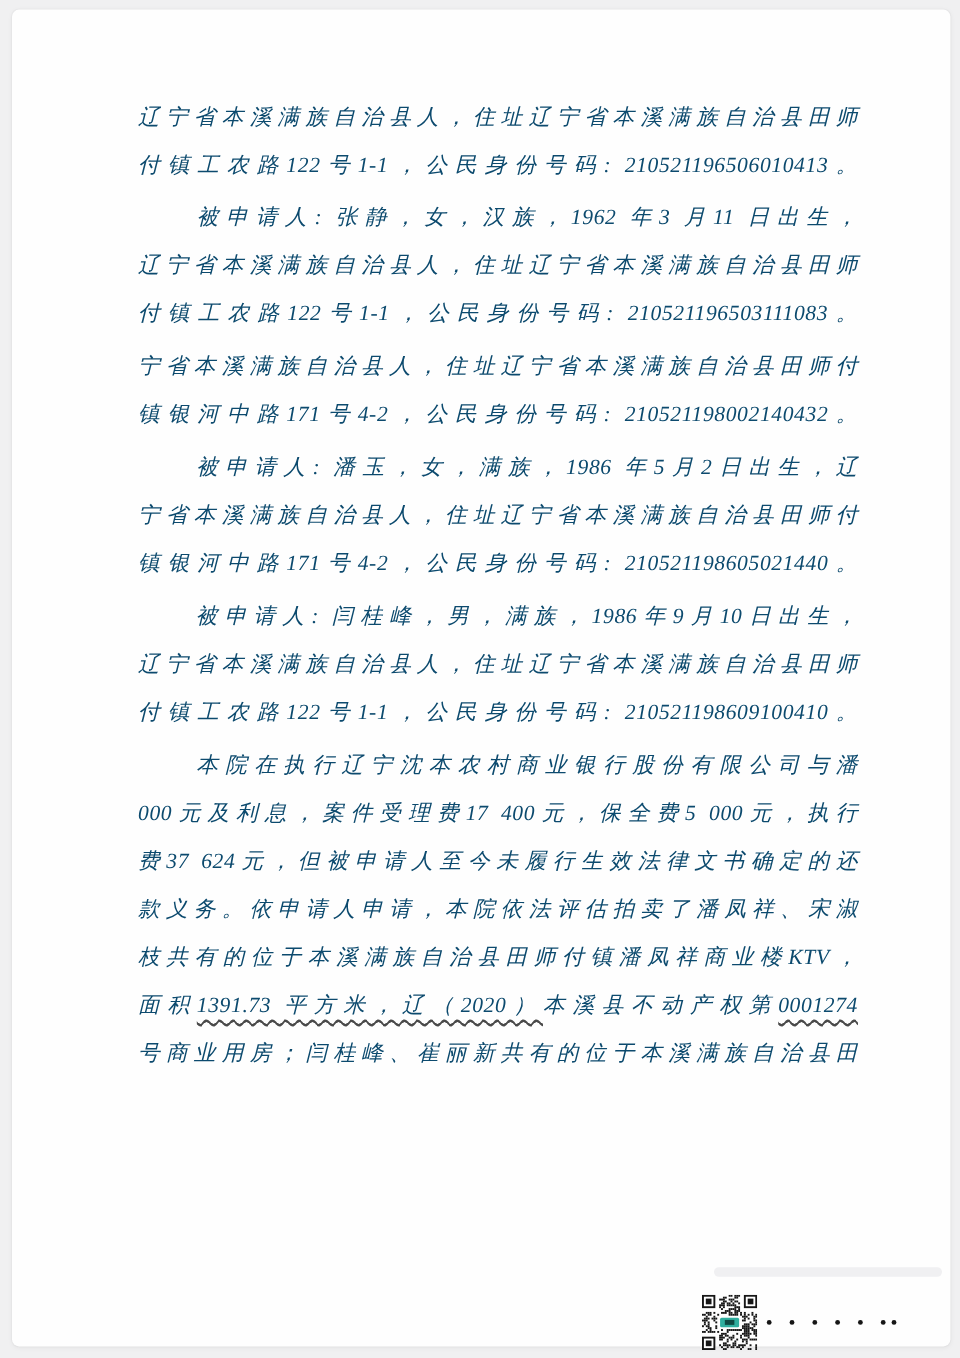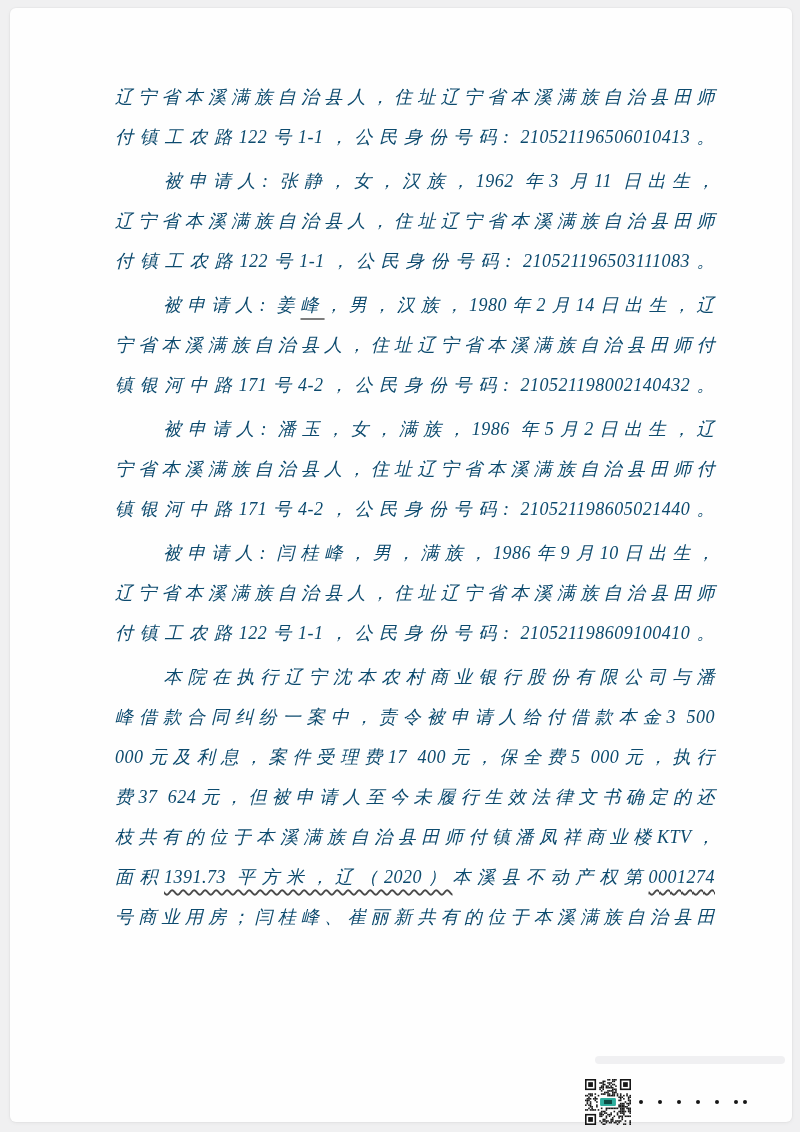--- a/index.html
+++ b/index.html
@@ -94,39 +94,38 @@
         <div class="para">
           <div class="line"><span>辽宁省本溪满族自治县人，住址辽宁省本溪满族自治县田师</span></div>
           <div class="line"><span>付镇工农路122号1-1，公民身份号码: 210521196506010413。</span></div>
         </div>
         <div class="para">
           <div class="line"><span>　　被申请人: 张静，女，汉族，1962 年3 月11 日出生，</span></div>
           <div class="line"><span>辽宁省本溪满族自治县人，住址辽宁省本溪满族自治县田师</span></div>
           <div class="line"><span>付镇工农路122号1-1，公民身份号码: 210521196503111083。</span></div>
         </div>
         <div class="para">
-          <div class="line"><span>　　被申请人: 姜</span><span class="mark">峰</span><span>，男，汉族，1980年2月14日出生，辽</span></div>
           <div class="line"><span>宁省本溪满族自治县人，住址辽宁省本溪满族自治县田师付</span></div>
           <div class="line"><span>镇银河中路171号4-2，公民身份号码: 210521198002140432。</span></div>
         </div>
         <div class="para">
           <div class="line"><span>　　被申请人: 潘玉，女，满族，1986 年5月2日出生，辽</span></div>
           <div class="line"><span>宁省本溪满族自治县人，住址辽宁省本溪满族自治县田师付</span></div>
           <div class="line"><span>镇银河中路171号4-2，公民身份号码: 210521198605021440。</span></div>
         </div>
         <div class="para">
           <div class="line"><span>　　被申请人: 闫桂峰，男，满族，1986年9月10日出生，</span></div>
           <div class="line"><span>辽宁省本溪满族自治县人，住址辽宁省本溪满族自治县田师</span></div>
           <div class="line"><span>付镇工农路122号1-1，公民身份号码: 210521198609100410。</span></div>
         </div>
         <div class="para">
           <div class="line"><span>　　本院在执行辽宁沈本农村商业银行股份有限公司与潘</span></div>
-          <div class="line"><span>峰借款合同纠纷一案中，责令被申请人给付借款本金3 500</span></div>
           <div class="line"><span>000元及利息，案件受理费17 400元，保全费5 000元，执行</span></div>
           <div class="line"><span>费37 624元，但被申请人至今未履行生效法律文书确定的还</span></div>
+          <div class="line"><span>款义务。依申请人申请，本院依法评估拍卖了潘凤祥、宋淑</span></div>
           <div class="line"><span>枝共有的位于本溪满族自治县田师付镇潘凤祥商业楼KTV，</span></div>
           <div class="line"><span>面积</span><span class="wavy">1391.73 平方米，辽（2020）</span><span>本溪县不动产权第</span><span class="wavy">0001274</span></div>
           <div class="line"><span>号商业用房；闫桂峰、崔丽新共有的位于本溪满族自治县田</span></div>
         </div>
       </div>
     <div class="smudge"></div>
     <div class="footer">
       <div class="qr">
         <svg viewBox="0 0 29 29" width="46" height="46" xmlns="http://www.w3.org/2000/svg">
           <g fill="#161616">

